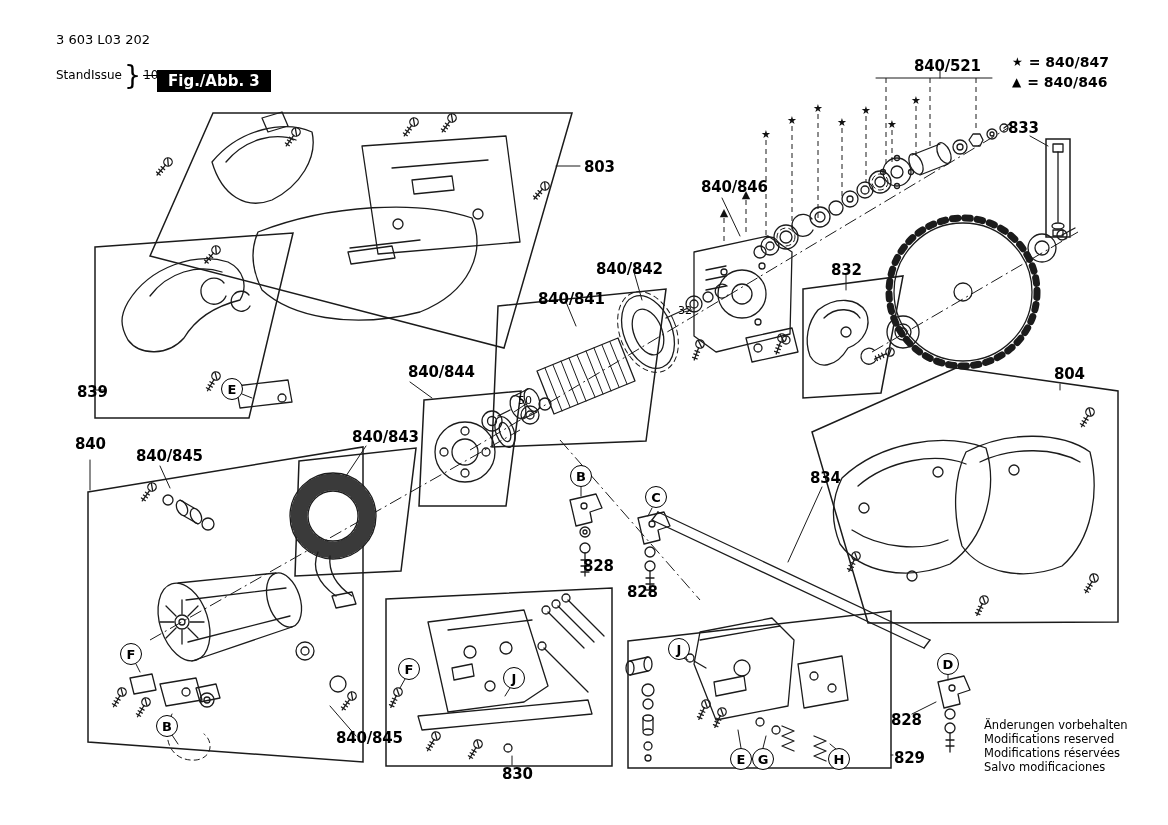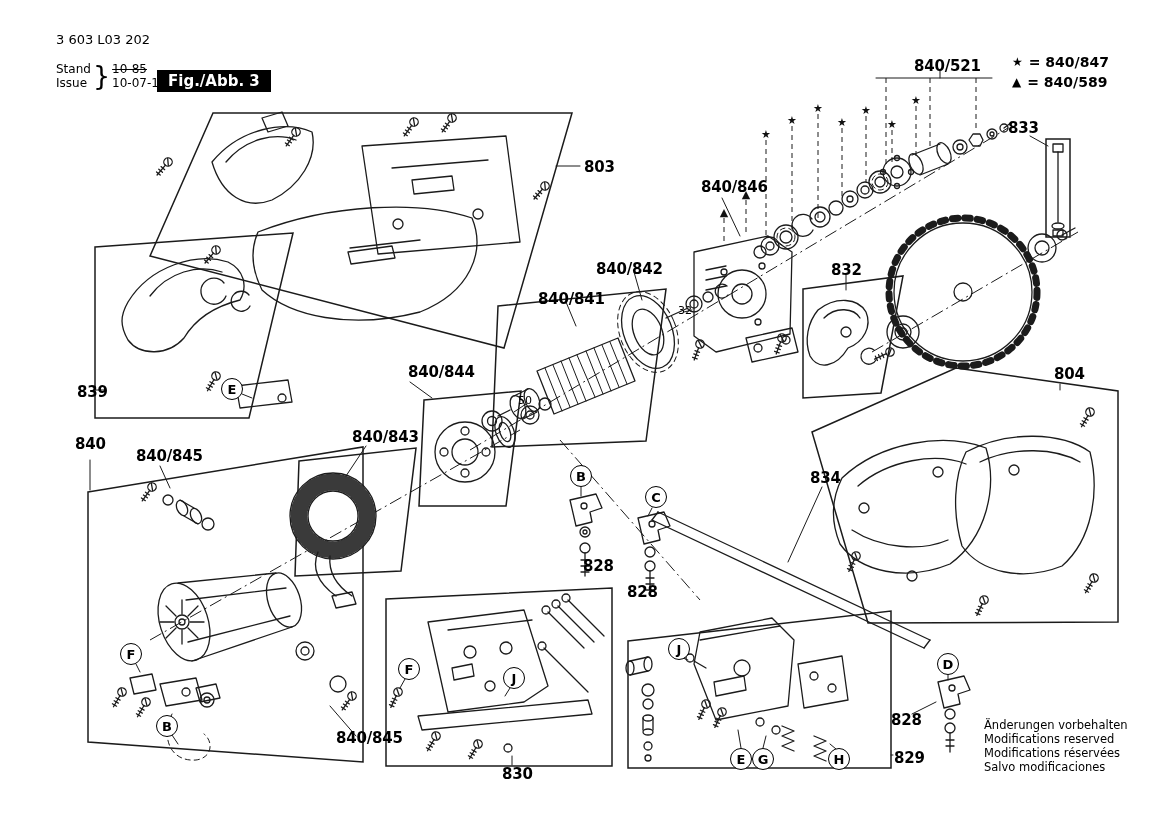--- a/index.html
+++ b/index.html
@@ -18,21 +18,21 @@
   .mark{font:11px "DejaVu Sans",sans-serif;text-anchor:middle;fill:#111;stroke:none}
   
   .lbl{position:absolute;font-weight:bold;font-size:15px;letter-spacing:-.2px;white-space:nowrap}
   .lbl-sm{position:absolute;font-size:11px;white-space:nowrap}
   .co{position:absolute;width:22px;height:22px;border:1.7px solid #000;border-radius:50%;
       background:#fff;display:flex;align-items:center;justify-content:center;
       font-size:13px;font-weight:bold;transform:translate(-50%,-50%)}
   
   .hdr-pn{position:absolute;font-size:13px}
   .stand{position:absolute;display:flex;align-items:center;gap:2px}
-  .si-col{display:flex;flex-direction:column;font-size:12px;line-height:14px}
+  .si-col{display:flex;flex-direction:row;font-size:12px;line-height:14px}
   .brace{font-size:27px;font-weight:400;line-height:26px}
   .struck{text-decoration:line-through}
   .figbox{position:absolute;background:#000;color:#fff;font-weight:bold;font-size:15px;
           padding:2px 11px;line-height:18px}
   .legend{position:absolute;display:flex;flex-direction:column;gap:4px;font-size:14px;font-weight:bold}
   .legend-row{display:flex;gap:6px;align-items:center}
   .legend .sym{font-size:12px}
   .footer{position:absolute;font-size:11.5px;line-height:14px}
 </style>
 </head>
@@ -471,21 +471,21 @@
     <span>Fig./Abb. 3</span>
   </div>
 
   <div class="legend" style="left:1012px;top:54px">
     <div class="legend-row">
       <span class="sym">★</span>
       <span>= 840/847</span>
     </div>
     <div class="legend-row">
       <span class="sym">▲</span>
-      <span>= 840/589</span>
+      <span>= 840/846</span>
     </div>
   </div>
 
   <div class="lbl" style="left:914px;top:57px">840/521</div>
   <div class="lbl" style="left:584px;top:158px">803</div>
   <div class="lbl" style="left:701px;top:178px">840/846</div>
   <div class="lbl" style="left:1008px;top:119px">833</div>
   <div class="lbl" style="left:596px;top:260px">840/842</div>
   <div class="lbl" style="left:538px;top:290px">840/841</div>
   <div class="lbl" style="left:831px;top:261px">832</div>

